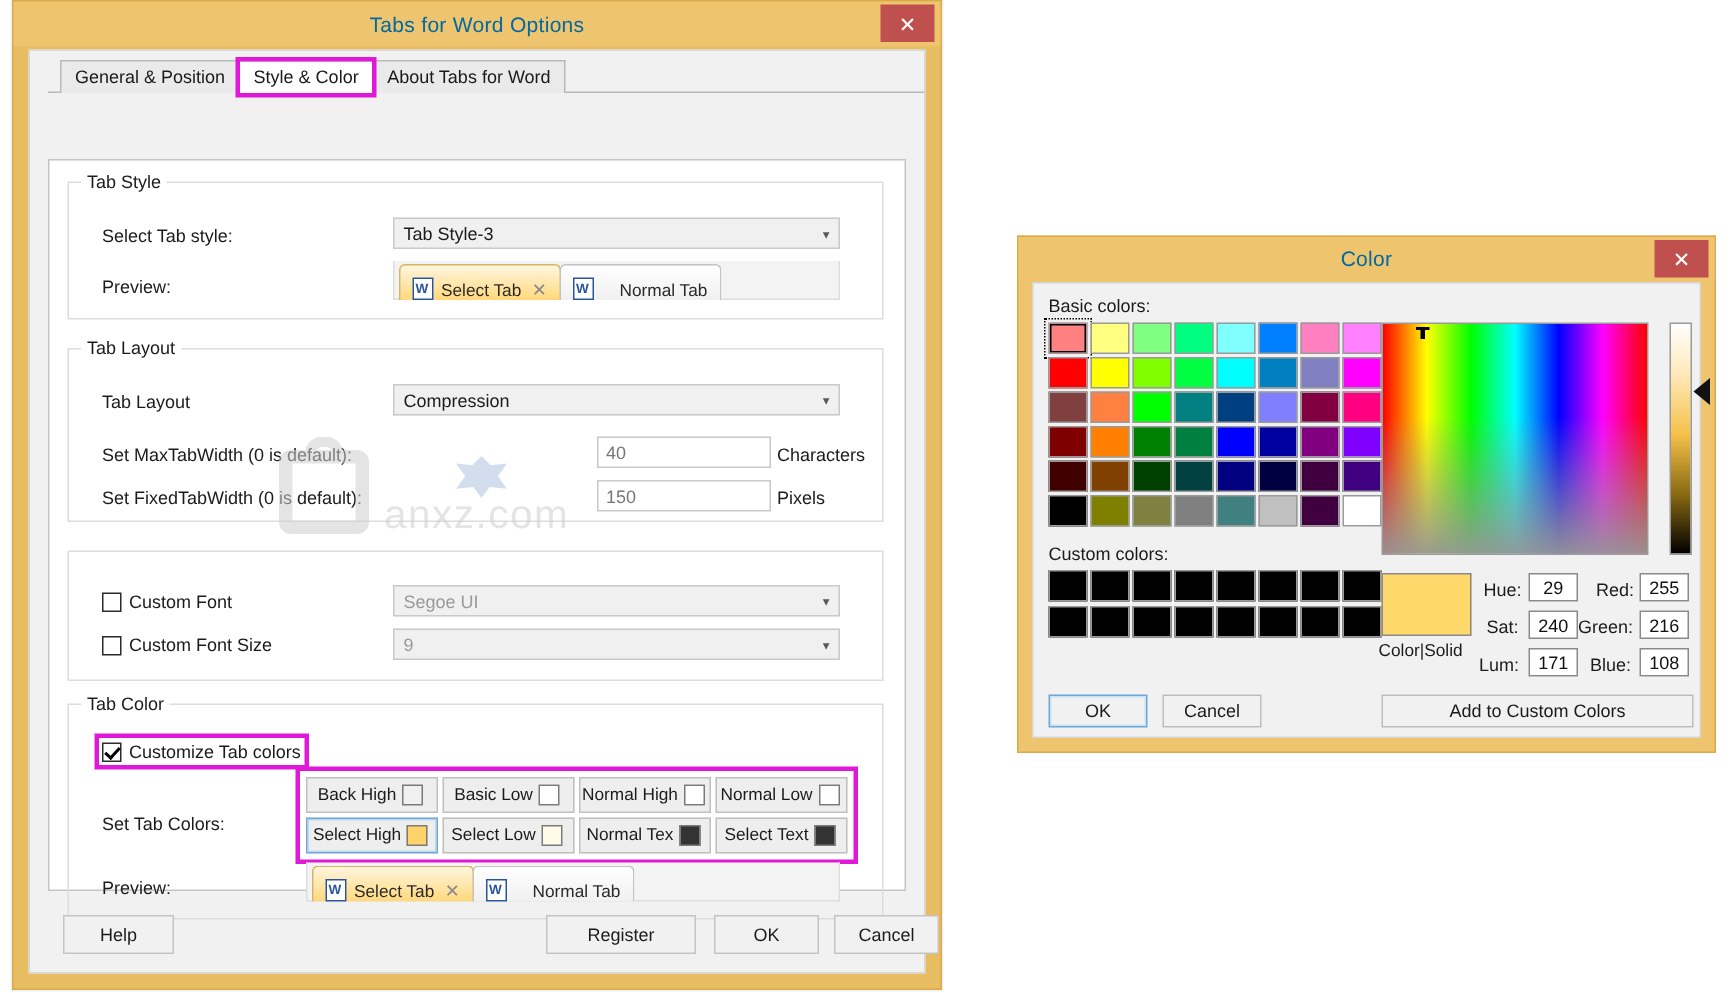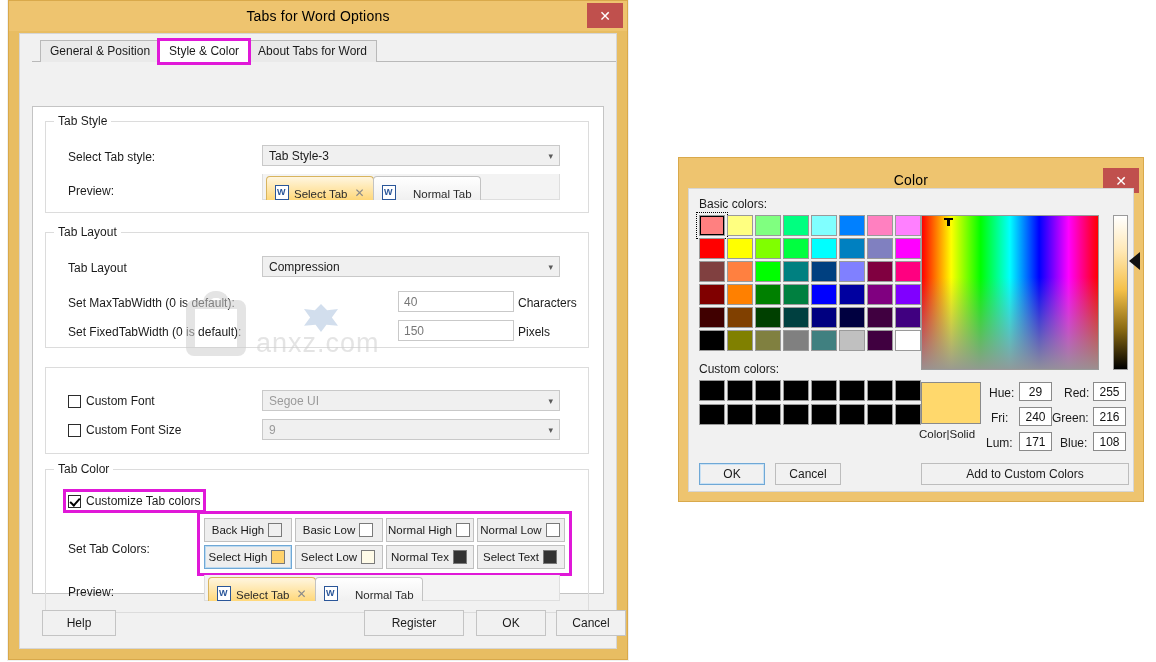--- a/index.html
+++ b/index.html
@@ -18,21 +18,21 @@
     background: #e8bd62;
     border: 1px solid #d9a94b;
     box-shadow: 0 0 0 1px rgba(0,0,0,0.06);
   }
   .win-titlebar {
     position: relative; height: 30px;
     background: #eec46f;
     display:flex; align-items:center; justify-content:center;
   }
   .win-title {
-    font-size: 14px; color: #000000; letter-spacing: .2px;
+    font-size: 14px; color: #0369a1; letter-spacing: .2px;
   }
   .win-close {
     position: absolute; right: 4px; top: 2px; width: 36px; height: 25px;
     background: #c0504d; color: #fff; border: none;
     font-size: 14px; line-height: 25px; text-align:center; cursor: pointer;
     font-family: "Liberation Sans", sans-serif;
   }
   .win-body {
     position: absolute; left: 10px; top: 32px; right: 10px; bottom: 10px;
     background: #f1f1f1; border: 1px solid #d6d6d6;
@@ -151,21 +151,21 @@
     font-size: 12px; color: #1b1b1b; cursor: pointer;
     display:flex; align-items:center; justify-content:center;
     font-family: "Liberation Sans", sans-serif;
   }
 
   
   #color-dialog {
     position: absolute; left: 678px; top: 157px; width: 466px; height: 345px;
     background: #eec46f; border: 1px solid #d9a94b;
   }
-  #color-dialog .win-titlebar { height: 28px; background:#eec46f;margin-top:8px; }
+  #color-dialog .win-titlebar { height: 28px; background:#eec46f; }
   #color-dialog .cd-body {
     position: absolute; left: 9px; top: 30px; right: 9px; bottom: 9px;
     background: #f1f1f1; border: 1px solid #d6d6d6;
   }
   .cd-lbl { position: absolute; font-size: 12px; color: #1b1b1b; white-space:nowrap; }
   .basic-grid {
     position: absolute; display: grid;
     grid-template-columns: repeat(8, 26px); grid-auto-rows: 21px; gap: 2px 2px;
   }
   .swcell { border: 1px solid #9a9a9a; cursor: pointer; }
@@ -480,21 +480,21 @@
         <div id="crosshair" style="left:22px; top:2px;"></div>
       </div>
       <div id="lumbar" style="left:424px; top:26px; width:15px; height:155px;"></div>
       <div id="lumarrow" style="left:440px; top:63px;"></div>
 
       <div class="curcolor" style="left:232px; top:193px; width:60px; height:42px; background:#ffd86c;"></div>
       <div class="cd-lbl" style="left:230px; top:239px; font-size:11.5px;">Color|Solid</div>
 
       <div class="cd-lbl" style="left:300px; top:197px;">Hue:</div>
       <div class="vfield" style="left:330px; top:193px;">29</div>
-      <div class="cd-lbl" style="left:302px; top:222px;">Fri:</div>
+      <div class="cd-lbl" style="left:302px; top:222px;">Sat:</div>
       <div class="vfield" style="left:330px; top:218px;">240</div>
       <div class="cd-lbl" style="left:297px; top:247px;">Lum:</div>
       <div class="vfield" style="left:330px; top:243px;">171</div>
 
       <div class="cd-lbl" style="left:375px; top:197px;">Red:</div>
       <div class="vfield" style="left:404px; top:193px;">255</div>
       <div class="cd-lbl" style="left:363px; top:222px;">Green:</div>
       <div class="vfield" style="left:404px; top:218px;">216</div>
       <div class="cd-lbl" style="left:371px; top:247px;">Blue:</div>
       <div class="vfield" style="left:404px; top:243px;">108</div>

